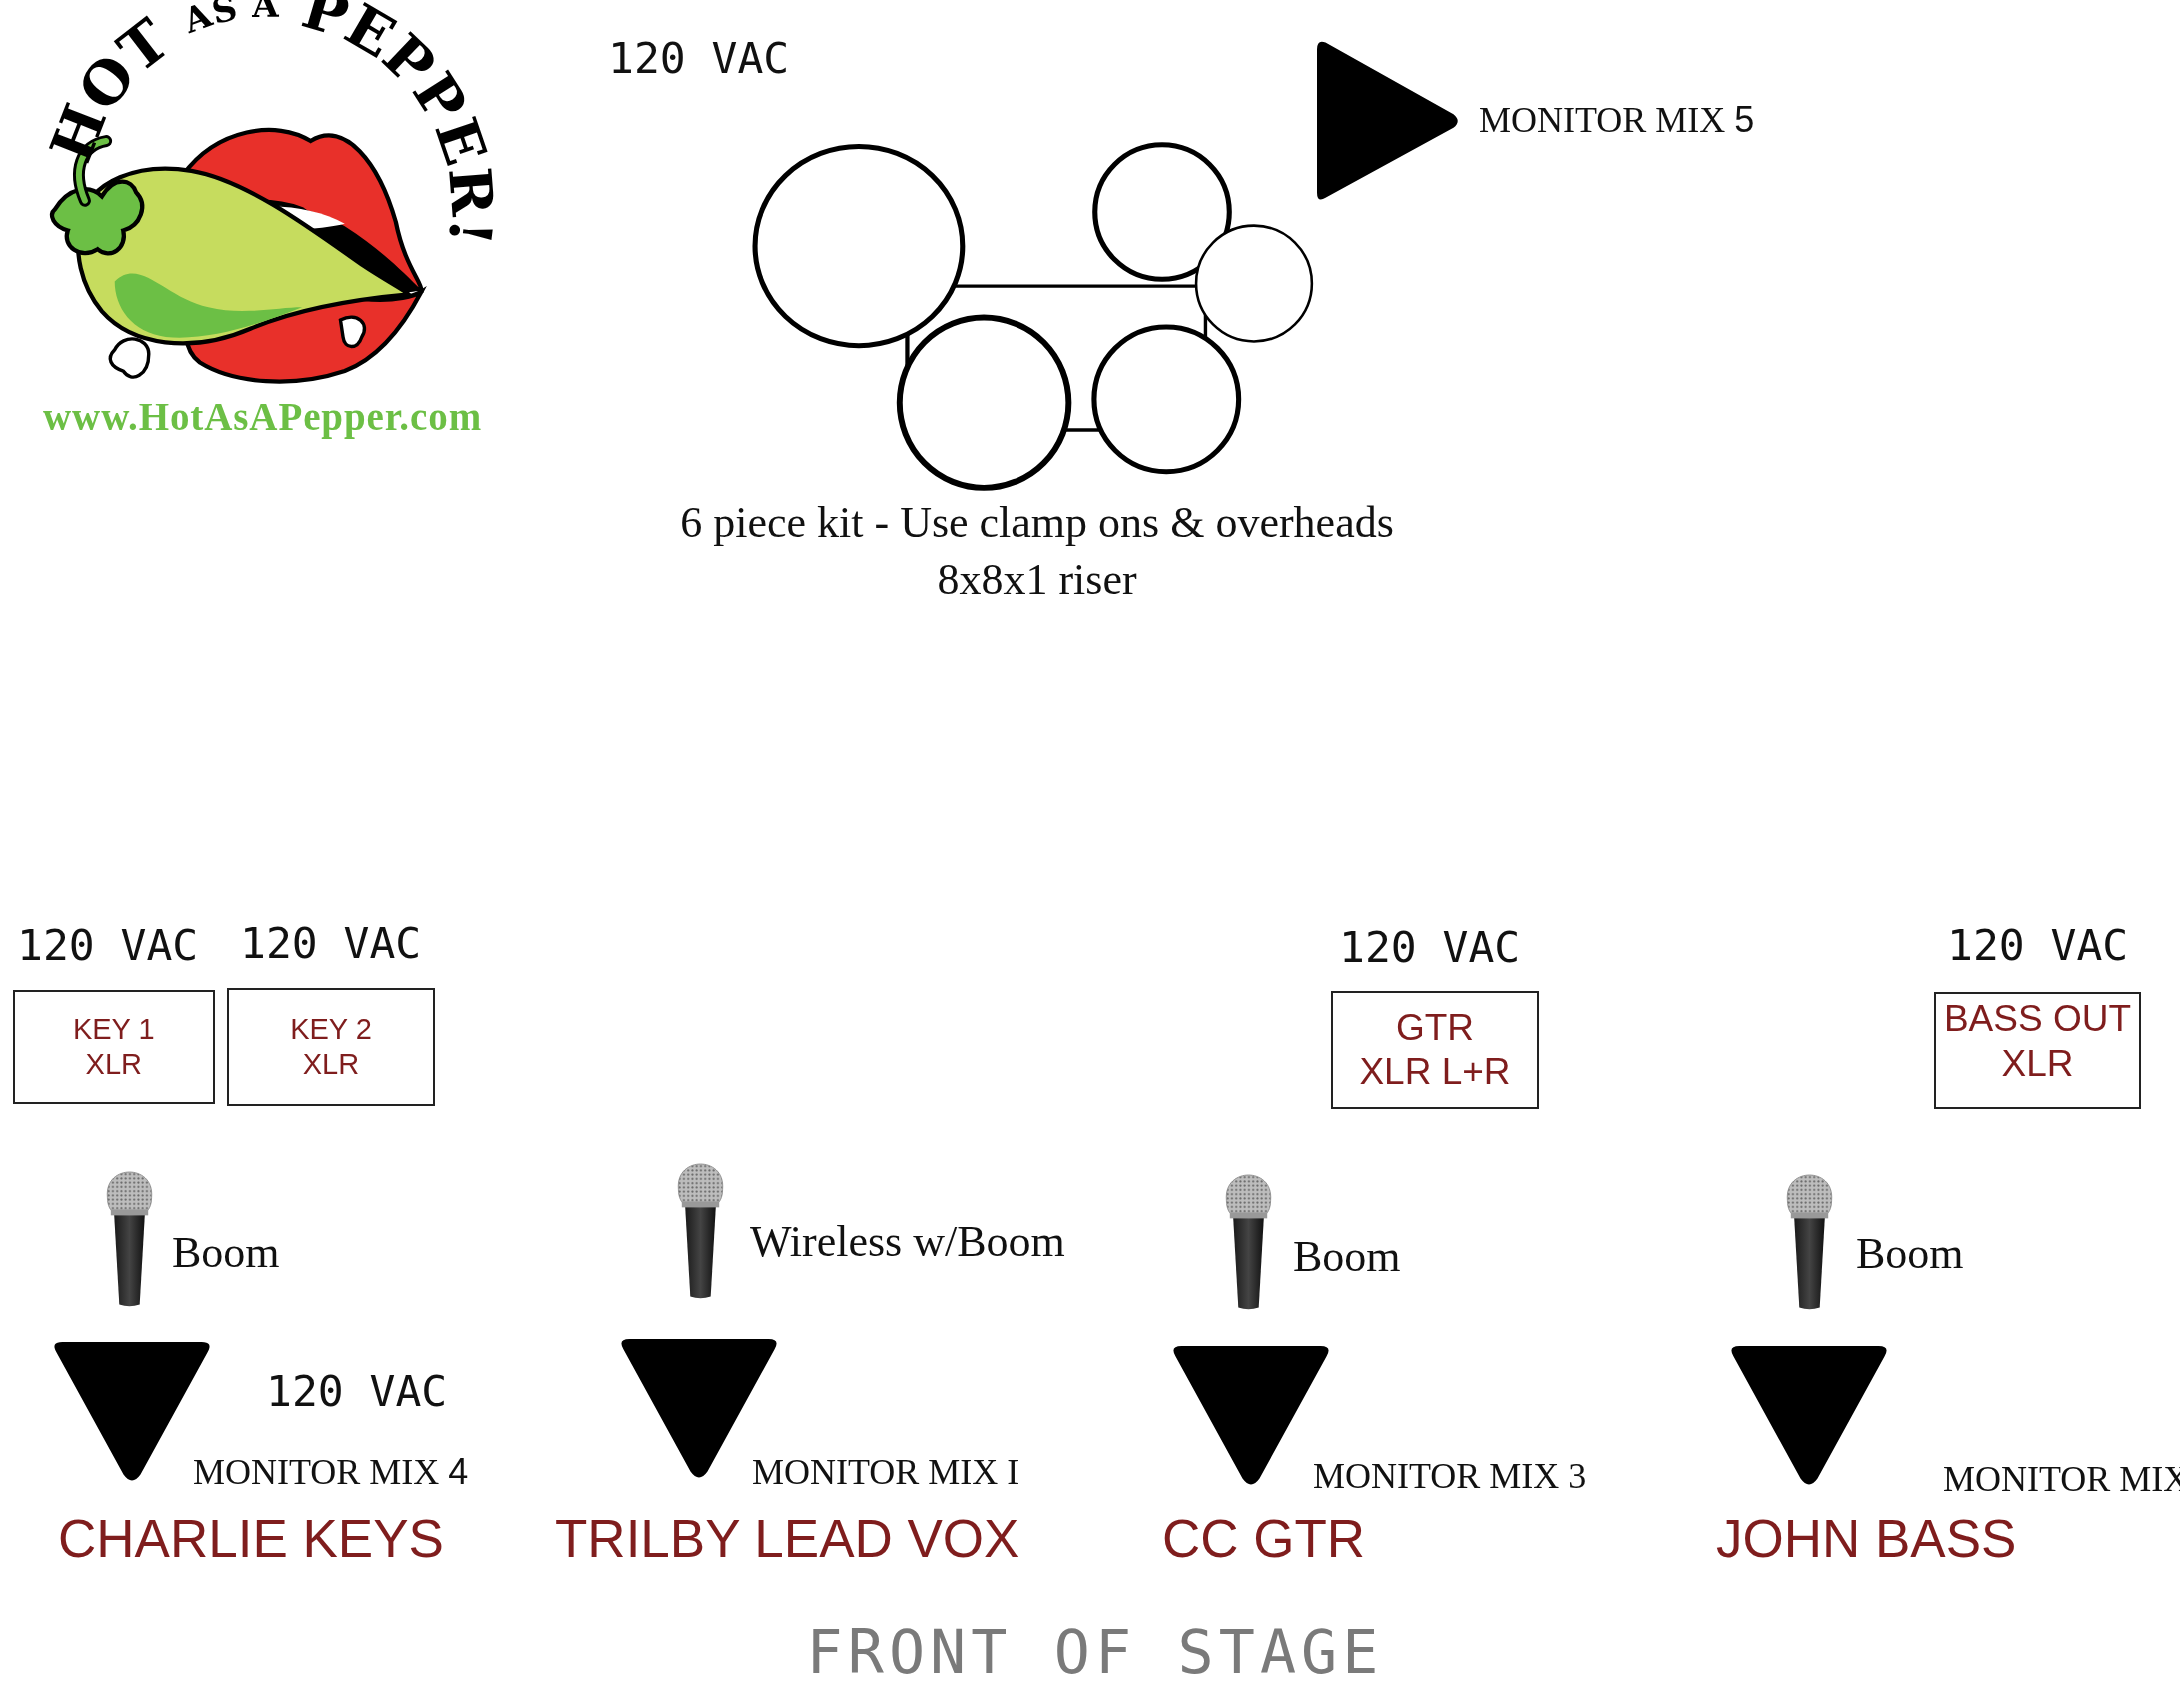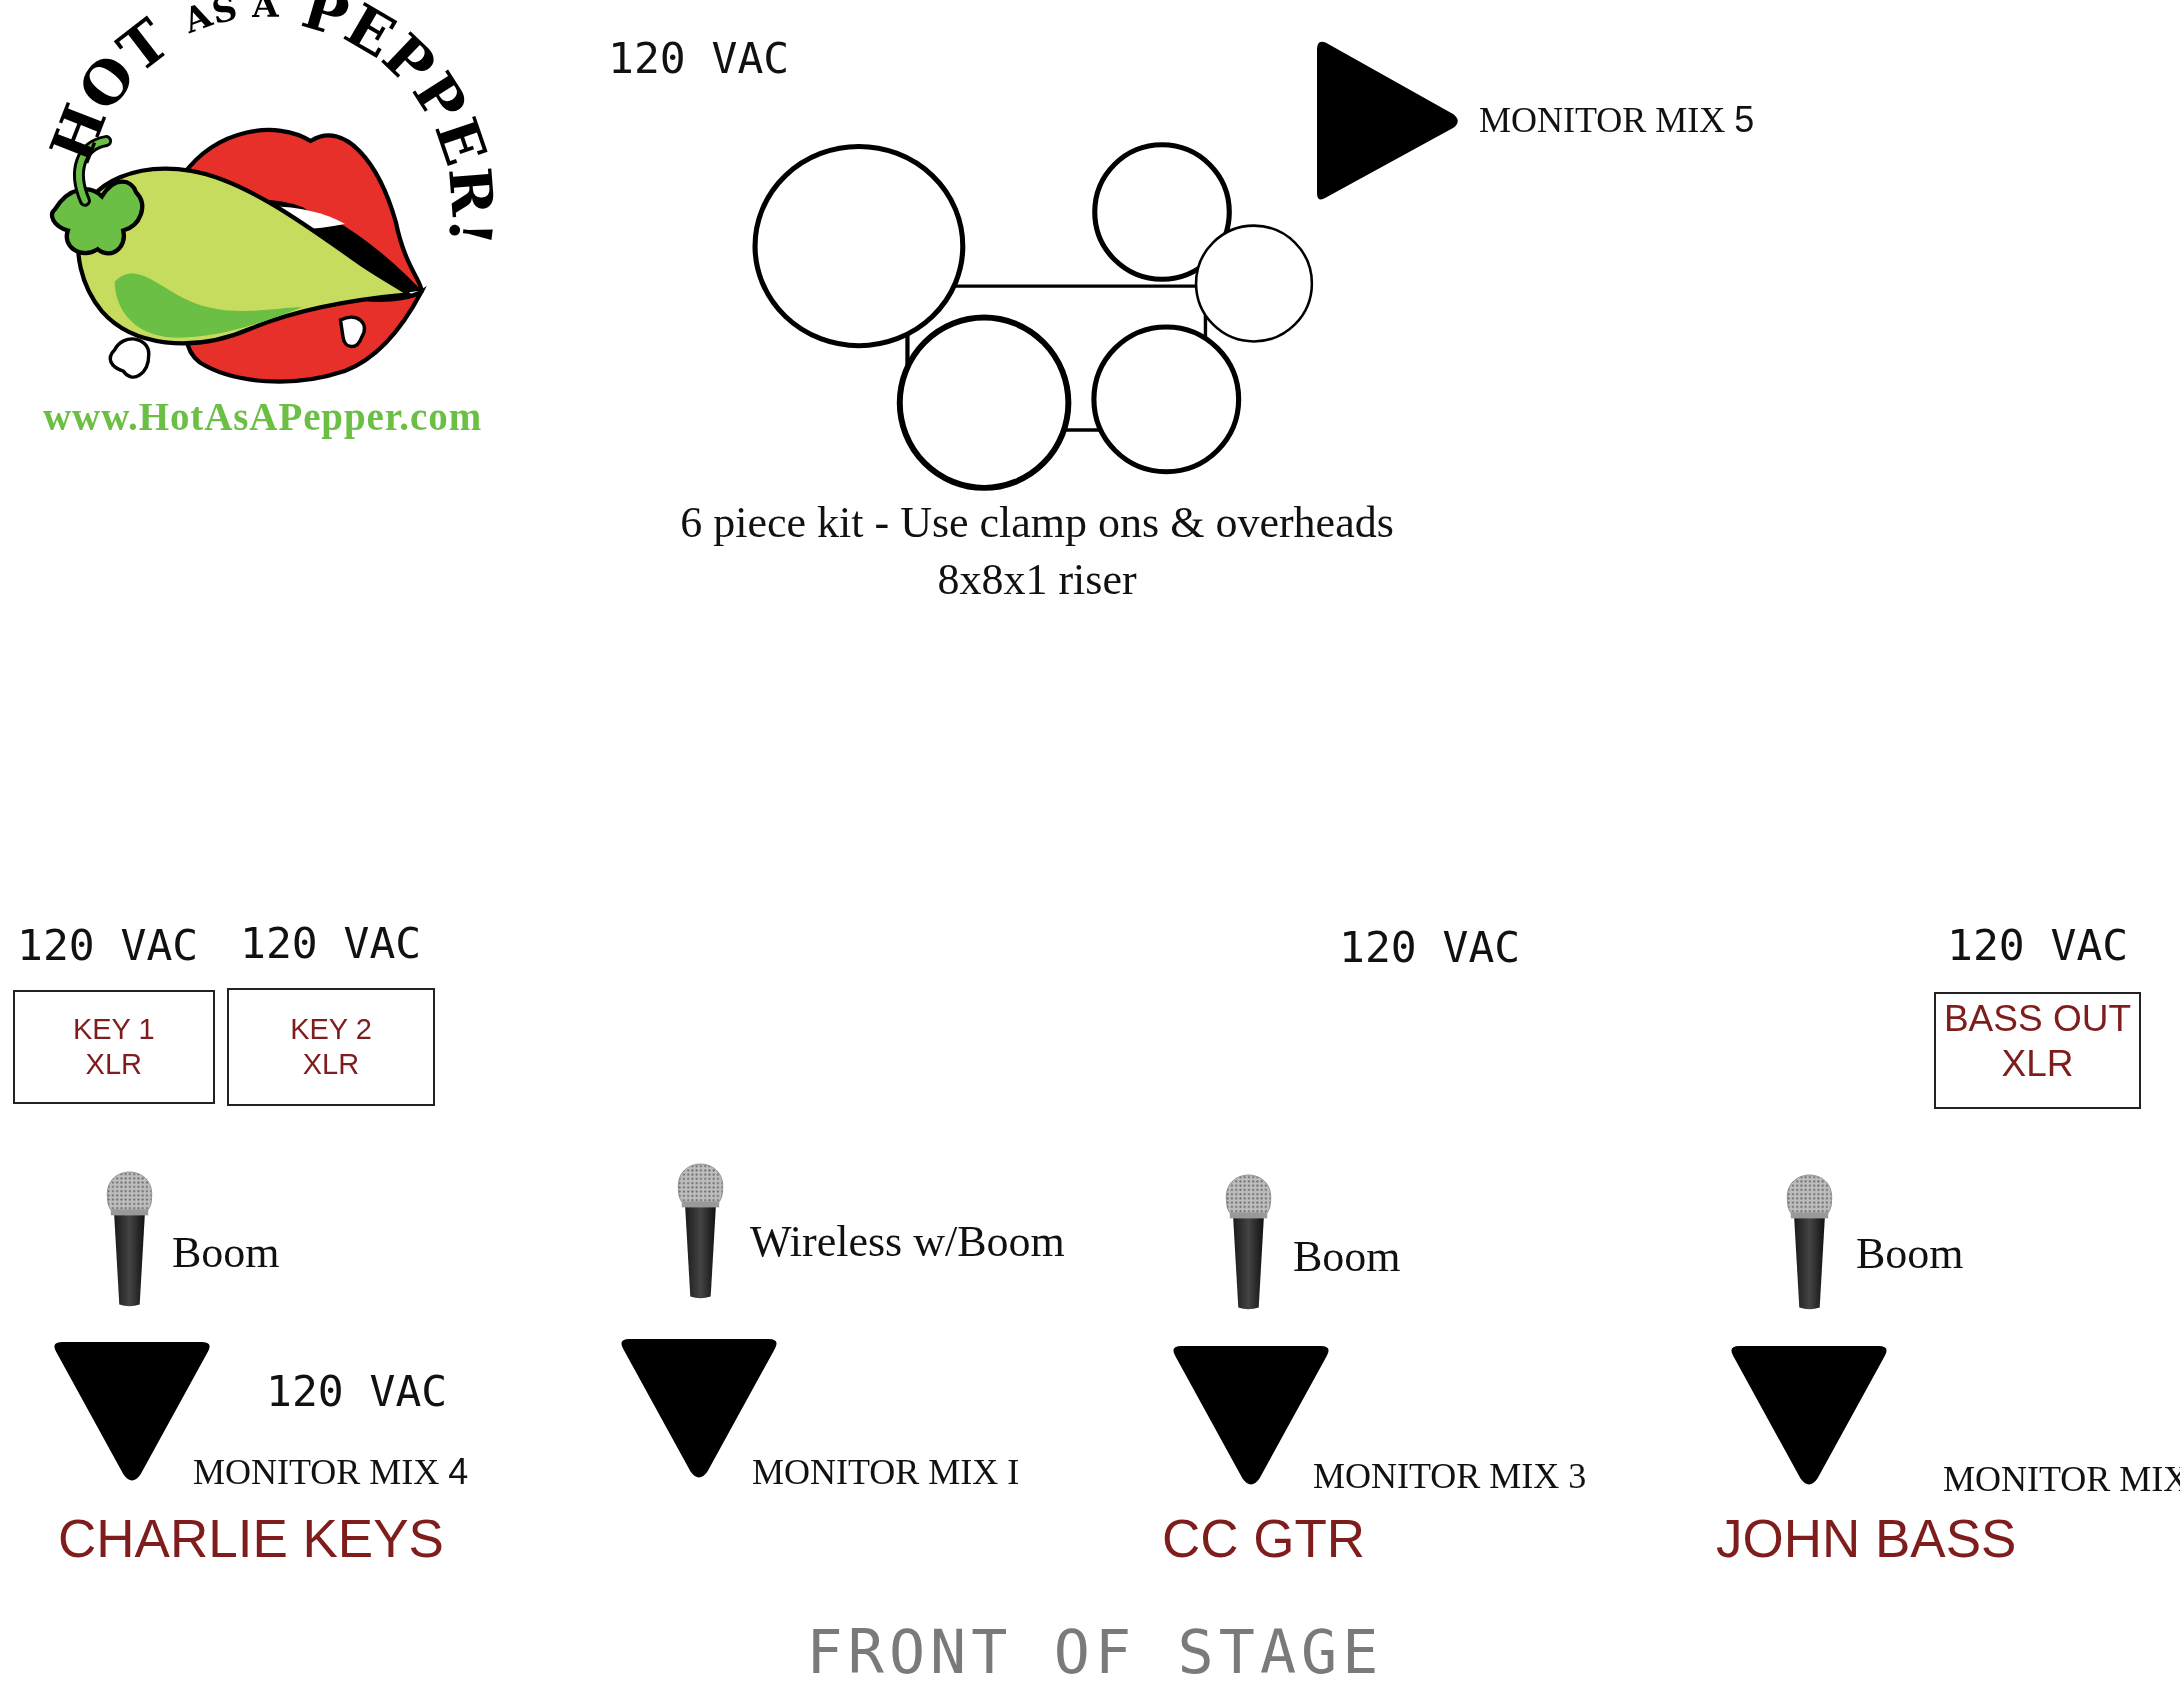--- a/index.html
+++ b/index.html
@@ -87,20 +87,24 @@
   <div class="abs box sans" style="left:12.8px;top:990px;width:202px;height:114px;font-size:29px;">
     <div>KEY 1</div>
     <div>XLR</div>
   </div>
   <div class="abs box sans" style="left:227px;top:988px;width:208px;height:118px;font-size:29px;padding-bottom:0;">
     <div>KEY 2</div>
     <div>XLR</div>
   </div>
 
   <div class="abs mono vac" style="left:1339px;top:926px;">120 VAC</div>
+  <div class="abs box sans" style="left:1331px;top:991px;width:208px;height:118px;font-size:37px;">
+    <div>GTR</div>
+    <div>XLR L+R</div>
+  </div>
 
   <div class="abs mono vac" style="left:1947px;top:924px;">120 VAC</div>
   <div class="abs box sans" style="left:1934px;top:992px;width:207px;height:117px;font-size:37px;justify-content:flex-start;padding-top:3.4px;">
     <div>BASS OUT</div>
     <div>XLR</div>
   </div>
 
   <svg class="abs mic" style="left:102px;top:1172px;" width="55" height="136" viewBox="0 0 64 160">
       <g class="mic-g">
         <defs>
@@ -205,18 +209,19 @@
   <div class="abs serif mm" style="left:1313px;top:1455px;">
     <span>MONITOR MIX</span>
     <span>3</span>
   </div>
   <div class="abs serif mm" style="left:1943px;top:1458px;">
     <span>MONITOR MIX</span>
     <span>2</span>
   </div>
 
   <div class="abs sans name" style="left:58px;top:1508px;">CHARLIE KEYS</div>
+  <div class="abs sans name" style="left:555px;top:1508px;">TRILBY LEAD VOX</div>
   <div class="abs sans name" style="left:1162px;top:1508px;">CC GTR</div>
   <div class="abs sans name" style="left:1716px;top:1508px;">JOHN BASS</div>
 
   <div class="abs mono front" style="left:1095px;top:1617px;transform:translateX(-50%);">FRONT OF STAGE</div>
 </div>
 
 
 </body></html>

